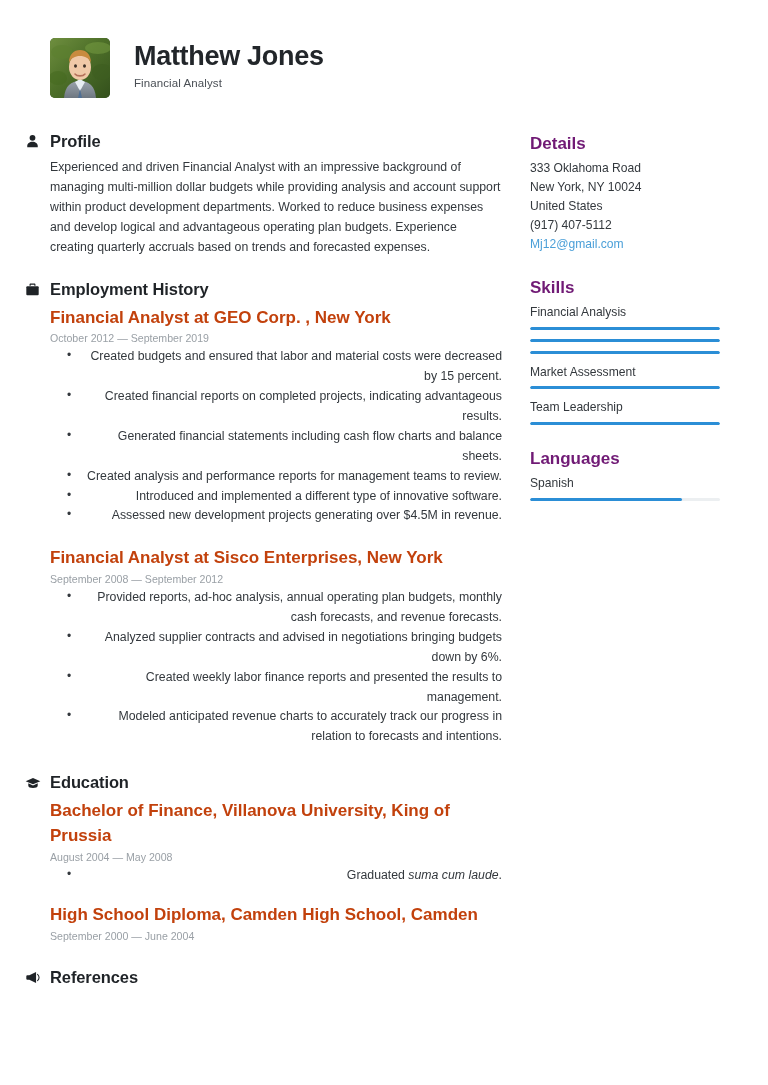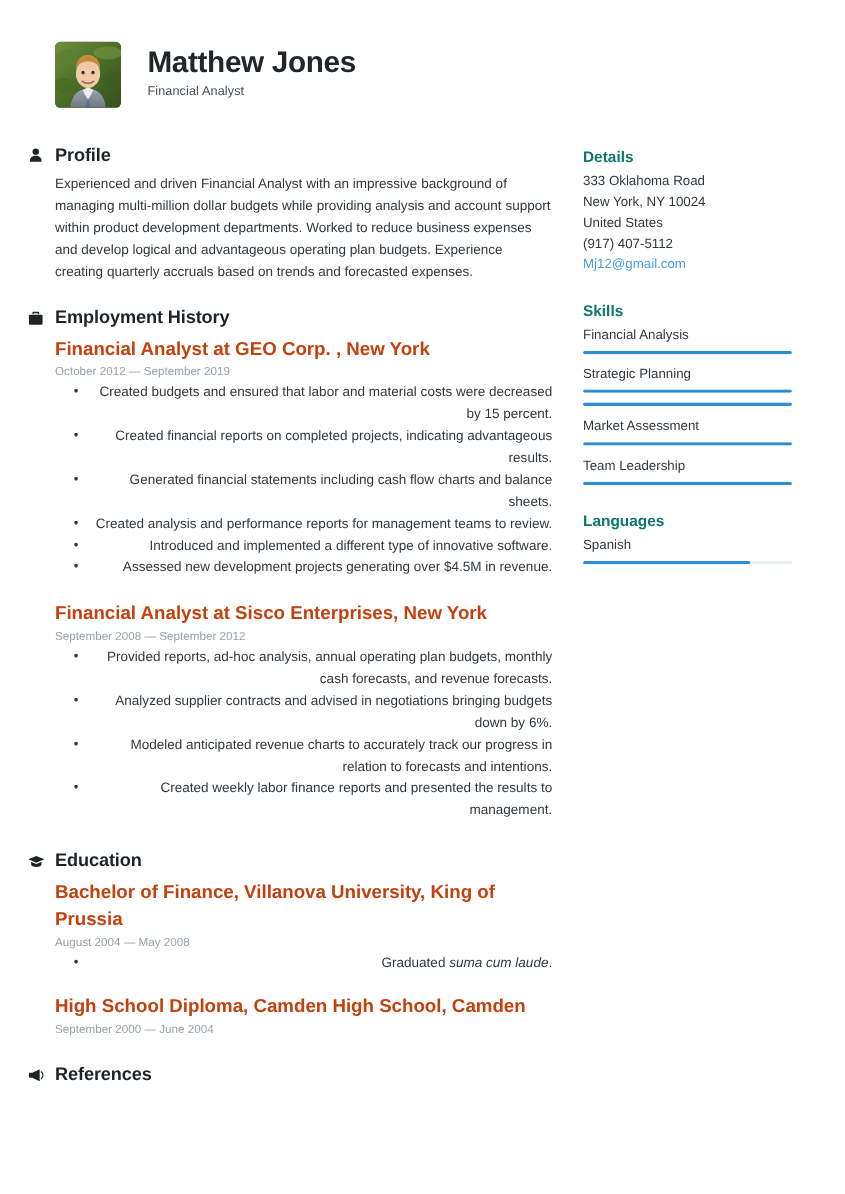--- a/index.html
+++ b/index.html
@@ -126,23 +126,23 @@
     left: -13px;
     top: -1px;
     font-size: 12px;
     color: #33383d;
   }
   ul.bullets li em { font-style: italic; }
 
   
   .side-section { margin-bottom: 22px; }
   .side-title {
-    font-size: 14px;
+    font-size: 17px;
     font-weight: 700;
-    color: #0f766e;
+    color: #701a75;
     margin-bottom: 5px;
   }
   .side-line {
     font-size: 12.1px;
     line-height: 1.57;
     color: #33383d;
   }
   .side-link {
     font-size: 12.1px;
     line-height: 1.57;
@@ -250,22 +250,22 @@
                 <li>Introduced and implemented a different type of innovative software.</li>
                 <li>Assessed new development projects generating over $4.5M in revenue.</li>
               </ul>
           </div>
           <div class="entry" style="margin-top:20px;">
             <div class="entry-title">Financial Analyst at Sisco Enterprises, New York</div>
             <div class="entry-date">September 2008 — September 2012</div>
             <ul class="bullets">
                 <li>Provided reports, ad-hoc analysis, annual operating plan budgets, monthly cash forecasts, and revenue forecasts.</li>
                 <li>Analyzed supplier contracts and advised in negotiations bringing budgets down by 6%.</li>
+                <li>Created weekly labor finance reports and presented the results to management.</li>
                 <li>Modeled anticipated revenue charts to accurately track our progress in relation to forecasts and intentions.</li>
-                <li>Created weekly labor finance reports and presented the results to management.</li>
               </ul>
           </div>
         </div>
       </div>
 
       <div class="section" style="margin-top:26px;">
         <div class="section-head">
           <span class="section-icon">
             <svg width="16" height="16" viewBox="0 0 16 16" fill="currentColor">
               <path d="M8 3.1 0.7 6.2 8 9.3l7.3-3.1z"></path>
@@ -319,21 +319,20 @@
       <div class="side-section" style="margin-top:24px;">
         <div class="side-title">Skills</div>
         <div>
             <div class="skill">
               <div class="skill-label">Financial Analysis</div>
               <div class="bar-track">
                 <div class="bar-fill" style="width: 100%;"></div>
               </div>
             </div>
             <div class="skill">
-              <div class="skill-label">Strategic Planning</div>
               <div class="bar-track">
                 <div class="bar-fill" style="width: 100%;"></div>
               </div>
             </div>
             <div class="skill">
               <div class="bar-track">
                 <div class="bar-fill" style="width: 100%;"></div>
               </div>
             </div>
             <div class="skill">

